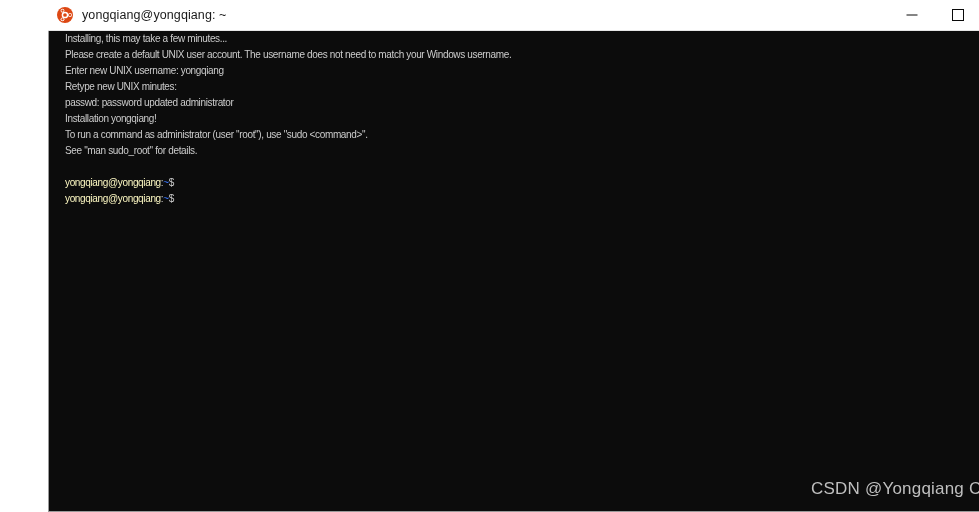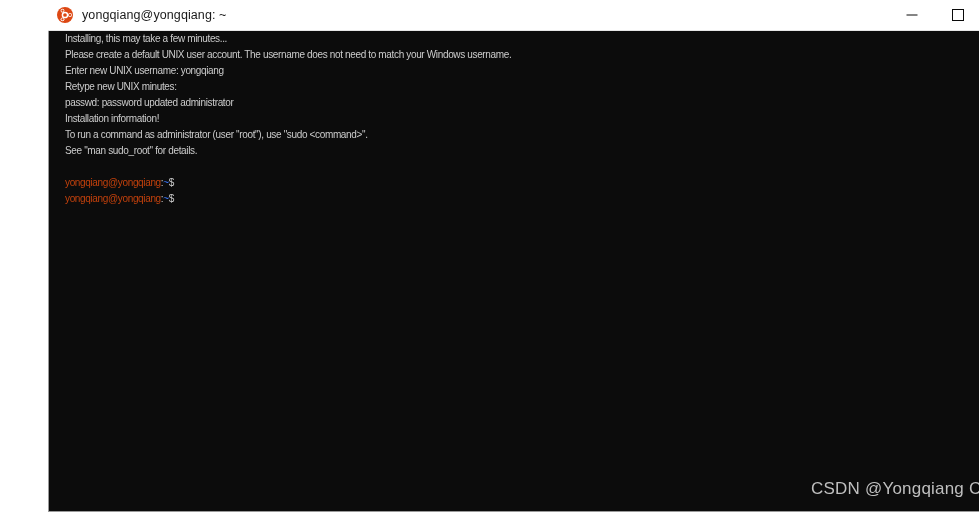--- a/index.html
+++ b/index.html
@@ -97,21 +97,21 @@
     font-family: Liberation Sans, sans-serif;
     font-size: 10px;
     line-height: 16px;
     height: 16px;
     color: #cccccc;
     white-space: pre;
     letter-spacing: -0.35px;
     padding-left: 16px;
   }
   .c-white  { color: #cccccc; }
-  .c-green  { color: #c2410c; }
+  .c-green  { color: #fef9c3; }
   .c-blue   { color: #3b78ff; }
 
   
   #watermark {
     position: absolute;
     right: 6px;
     bottom: 12px;
     font-family: "Liberation Sans", sans-serif;
     font-size: 17px;
     color: #bfbfbf;
@@ -202,21 +202,21 @@
     </button>
   </div>
 
   <div id="terminal-wrap">
     <div id="terminal-screen">
         <div class="term-line"><span class="c-white">Installing, this may take a few minutes...</span></div>
         <div class="term-line"><span class="c-white">Please create a default UNIX user account. The username does not need to match your Windows username.</span></div>
         <div class="term-line"><span class="c-white">Enter new UNIX username: yongqiang</span></div>
         <div class="term-line"><span class="c-white">Retype new UNIX minutes:</span></div>
         <div class="term-line"><span class="c-white">passwd: password updated administrator</span></div>
-        <div class="term-line"><span class="c-white">Installation information!</span></div>
+        <div class="term-line"><span class="c-white">Installation yongqiang!</span></div>
         <div class="term-line"><span class="c-white">To run a command as administrator (user "root"), use "sudo &lt;command&gt;".</span></div>
         <div class="term-line"><span class="c-white">See "man sudo_root" for details.</span></div>
         <div class="term-line">&nbsp;</div>
         <div class="term-line"><span class="c-green">yongqiang@yongqiang</span><span class="c-white">:</span><span class="c-blue">~</span><span class="c-white">$ </span></div>
         <div class="term-line"><span class="c-green">yongqiang@yongqiang</span><span class="c-white">:</span><span class="c-blue">~</span><span class="c-white">$ </span></div>
       </div>
     <div id="watermark">CSDN @Yongqiang Cheng</div>
   </div>
 
   <div id="scrollbar">

